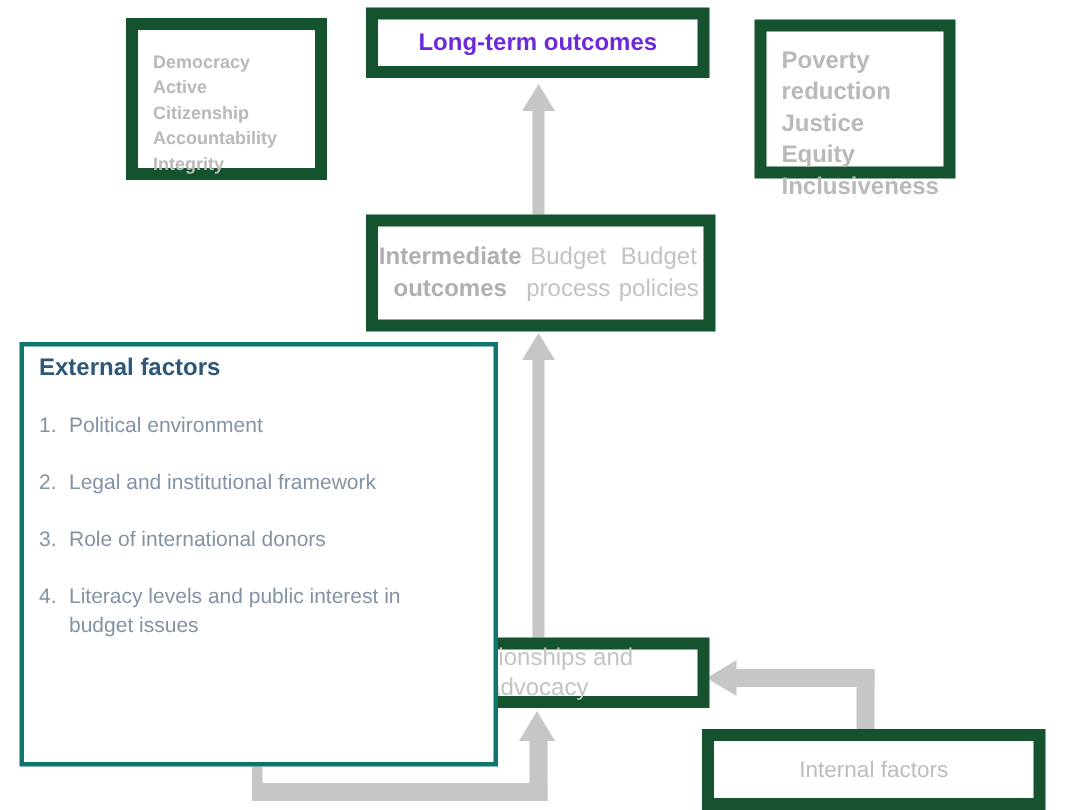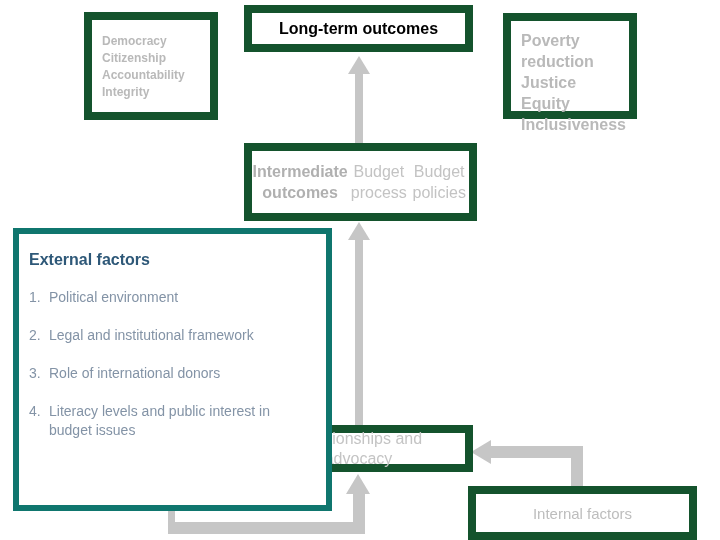--- a/index.html
+++ b/index.html
@@ -6,39 +6,39 @@
   .stage {
     position:relative; width:720px; height:540px; background:#ffffff;
     font-family:"Liberation Sans", sans-serif; overflow:hidden;
   }
   
   .gbox { position:absolute; box-sizing:border-box; border:8px solid #14532d; background:#ffffff; }
   .box-democracy { left:84px; top:12px; width:134px; height:108px;
     padding:13px 6px 6px 10px; color:#b9b9b9; font-weight:bold; font-size:12px; line-height:17px; }
   .box-longterm { left:244px; top:5px; width:229px; height:47px;
     display:flex; align-items:center; justify-content:center;
-    color:#000000; font-weight:bold; font-size:16px; }
+    color:#6d28d9; font-weight:bold; font-size:16px; }
   .box-poverty { left:503px; top:13px; width:134px; height:106px;
     padding:9px 6px 6px 10px; color:#b9b9b9; font-weight:bold; font-size:16px; line-height:21px; }
   .box-intermediate { left:244px; top:143px; width:233px; height:78px;
     display:flex; flex-direction:row; align-items:center; justify-content:center;
     font-size:16px; line-height:21px; color:#c3c3c3; text-align:center; }
   .box-intermediate .btitle { font-weight:bold; color:#b0b0b0; }
   .box-advocacy { left:244px; top:425px; width:229px; height:47px; z-index:1;
     display:flex; flex-direction:column; align-items:center; justify-content:center;
     font-size:16px; line-height:20px; color:#c4c4c4; text-align:center; }
   .box-internal { left:468px; top:486px; width:229px; height:54px;
     display:flex; align-items:center; justify-content:center;
     font-size:15px; color:#bdbdbd; }
   .bline { display:block; }
   
   .panel-external {
     position:absolute; left:13px; top:228px; width:319px; height:283px; z-index:10;
-    box-sizing:border-box; border:6px solid #0f766e; background:#ffffff;
-    padding:16px 8px 0 10px;
+    box-sizing:border-box; border:3px solid #0f766e; background:#ffffff;
+    padding:5px 8px 0 10px;
   }
   .panel-external .ptitle { color:#2e5878; font-weight:bold; font-size:16px; line-height:20px; }
   .plist { margin:0; padding:0; list-style:none; }
   .plist li { display:flex; margin-top:19px; font-size:14px; line-height:19px; color:#8393a6; }
   .plist li:first-child { margin-top:18px; }
   .plist .num { width:20px; flex:0 0 20px; }
   .plist .txt { max-width:258px; }
   
   .arrowpart { position:absolute; background:#c6c6c6; }
   .tri { position:absolute; width:0; height:0; }
@@ -74,20 +74,21 @@
   <div class="arrowpart hbar-d"></div>
   <div class="tri tri-left-d"></div>
 
   <div class="gbox box-advocacy">
     <span class="bline">Relationships and</span>
     <span class="bline">advocacy</span>
   </div>
 
   <div class="gbox box-democracy">
     <span class="bline">Democracy</span>
+    <span class="bline">Active</span>
     <span class="bline">Citizenship</span>
     <span class="bline">Accountability</span>
     <span class="bline">Integrity</span>
   </div>
 
   <div class="gbox box-longterm">
     <span>Long-term outcomes</span>
   </div>
 
   <div class="gbox box-poverty">

